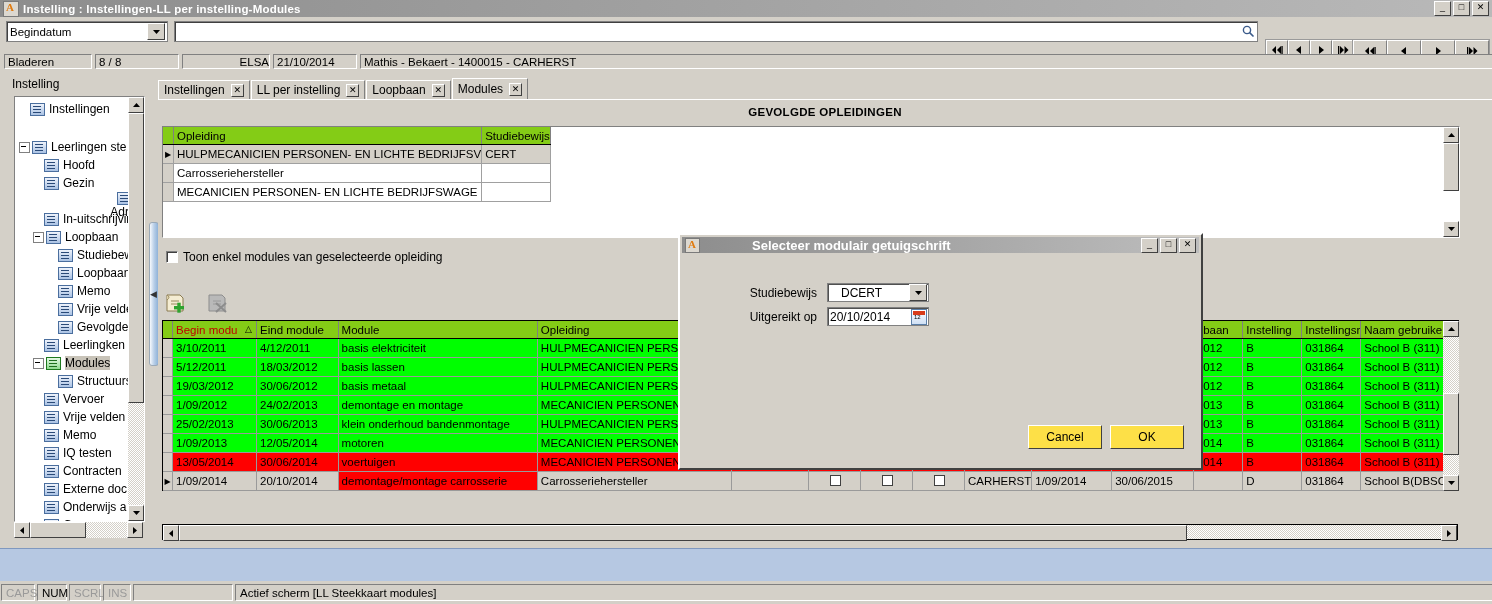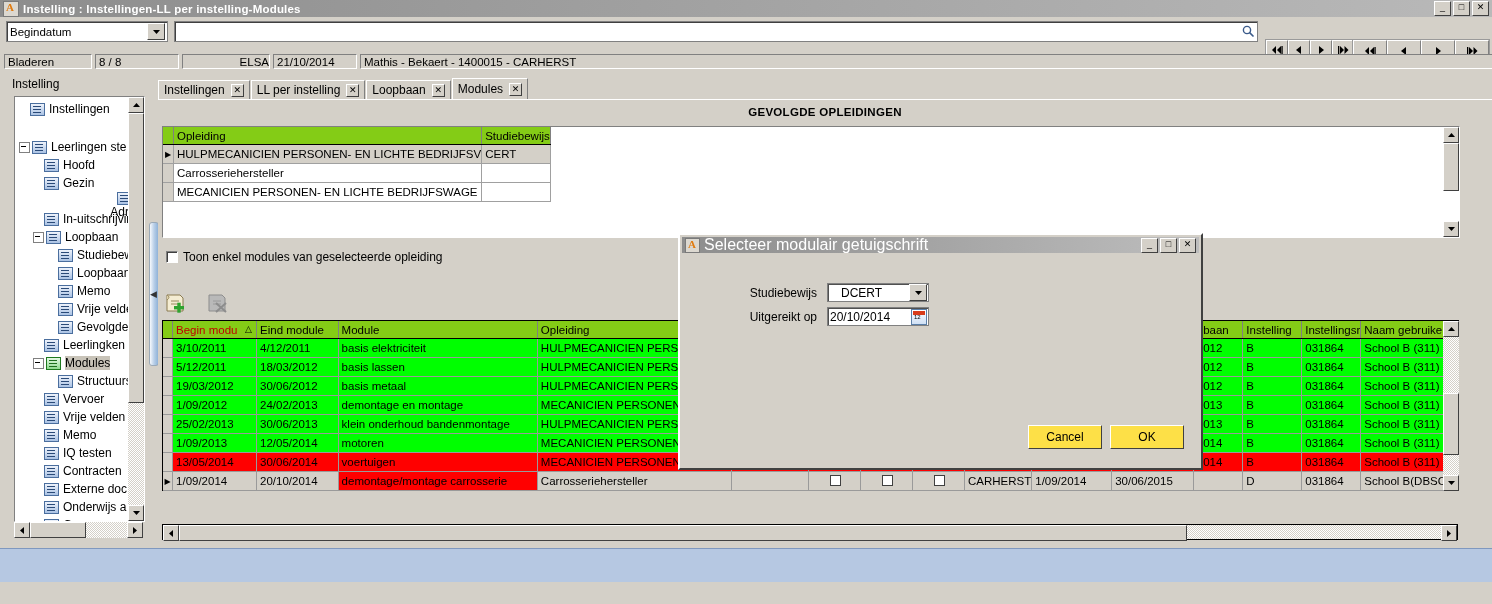--- a/index.html
+++ b/index.html
@@ -199,21 +199,21 @@
   .dlg{
     position:absolute;left:678px;top:233px;width:525px;height:237px;background:#d4d0c8;
     border-top:2px solid #fff;border-left:2px solid #fff;
     border-right:2px solid #404040;border-bottom:2px solid #404040;
     box-sizing:border-box;
   }
   .dlg-title{
     height:16px;margin:2px;background:linear-gradient(to right,#8d8d8d,#bdbdbd);
     display:flex;align-items:center;
   }
-  .dlg-title .t{color:#fff;font-weight:normal;font-size:16px;}
+  .dlg-title .t{color:#fff;font-weight:bold;font-size:13px;margin-left:48px;}
   .dlg-body{position:relative;height:215px;}
   .dlg-row{position:absolute;display:flex;align-items:center;}
   .dlg-label{font-size:12px;text-align:right;}
   .dlg-combo{
     width:102px;height:19px;background:#fff;border:1px solid #808080;
     box-shadow:inset 1px 1px 0 #505050;display:flex;align-items:center;box-sizing:border-box;
   }
   .dlg-combo .val{padding-left:13px;font-size:12px;}
   .dlg-date{
     width:102px;height:19px;background:#fff;border:1px solid #808080;
@@ -870,14 +870,22 @@
 
       <div class="dlg-row" style="left:348px;top:170px;gap:8px;">
         <div class="dlg-btn">Cancel</div>
         <div class="dlg-btn">OK</div>
       </div>
 
     </div>
   </div>
 
   <div class="bluebar"></div>
+  <div class="statusbar" id="statusbar">
+      <div class="sfield dim" style="width: 34px;">CAPS</div>
+      <div class="sfield" style="width: 30px;">NUM</div>
+      <div class="sfield dim" style="width: 32px;">SCRL</div>
+      <div class="sfield dim" style="width: 28px;">INS</div>
+      <div class="sfield" style="width: 100px;"></div>
+      <div class="sfield txt" style="flex: 1 1 0%;">Actief scherm [LL Steekkaart modules]</div>
+    </div>
 
 </div>
 
 </body></html>

